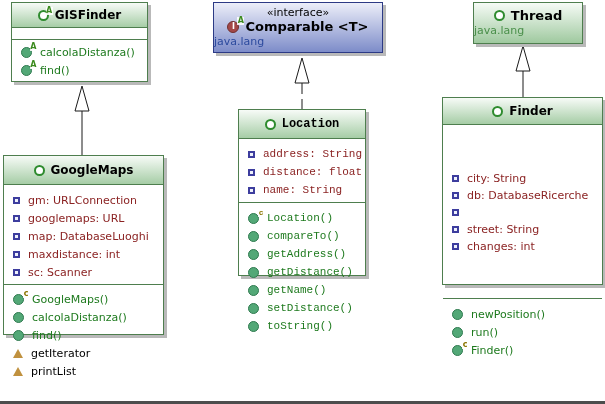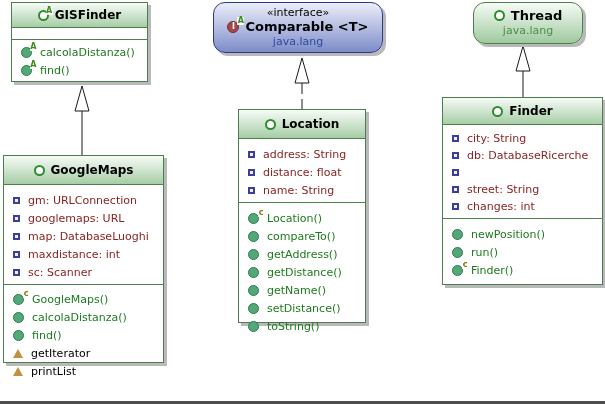--- a/index.html
+++ b/index.html
@@ -35,21 +35,21 @@
   .ic-tri{width:0;height:0;border-left:5px solid transparent;border-right:5px solid transparent;
           border-bottom:9px solid #c0913f;}
   .ic-interface{width:12px;height:12px;border-radius:50%;background:#a34848;border:1px solid #703030;
                 color:#fff;display:flex;align-items:center;justify-content:center;box-sizing:border-box;}
   .ic-interface .iletter{font-size:8px;font-weight:bold;line-height:1;}
   .badge{position:absolute;top:-5px;right:-6px;font-size:8px;font-weight:bold;line-height:1;
          background:rgba(255,255,255,.85);padding:0 0.5px;}
   .badge-a{color:#3c8b1f;}
   .badge-c{color:#8b7500;}
 
-  .hdr-only{align-items:center;justify-content:center;border-radius:12px;}
+  .hdr-only{justify-content:center;}
   .iface-box{background:linear-gradient(#eceef9,#7d8cc9);border:1px solid #2c3a85;}
   .green-box{background:linear-gradient(#f6fbf6,#9fc99f);}
   .hdr-line1{display:flex;align-items:center;justify-content:center;gap:6px;}
   .stereotype{font-size:11px;color:#000;text-align:center;line-height:1.2;}
   .iface-title{font-size:13px;font-weight:bold;color:#000;line-height:1.25;}
   .pkg-blue{font-size:11px;color:#2c4a9e;line-height:1.3;}
   .pkg-green{font-size:11px;color:#4a8f4a;line-height:1.3;}
   .cls-title{font-size:12px;font-weight:bold;color:#000;line-height:1.25;}
 
   #bottom-edge{position:absolute;left:0;top:401px;width:605px;height:3px;background:#4d4d4d;z-index:2;}
@@ -111,21 +111,21 @@
   </div>
 
   <div class="uml-box green-box hdr-only" style="left:473px;top:2px;width:110px;height:42px;justify-content:center;">
     <div class="hdr-line1">
       <span class="ic ic-ring"></span>
       <span class="cls-title" style="font-size:13px;">Thread</span>
     </div>
     <div class="pkg-green">java.lang</div>
   </div>
 
-  <div class="uml-box" style="left:3px;top:155px;width:161px;height:208px;">
+  <div class="uml-box" style="left:3px;top:155px;width:161px;height:180px;">
     <div class="uml-header" style="height:28px;">
       <span class="ic ic-ring"></span>
       <span class="cls-title">GoogleMaps</span>
     </div>
     <div class="comp" style="padding-top:6px;">
       <div class="row">
         <span class="ic ic-field"></span>
         <span class="lbl t-field">gm: URLConnection</span>
       </div>
       <div class="row">
@@ -164,21 +164,21 @@
         <span class="ic ic-tri"></span>
         <span class="lbl t-plain">getIterator</span>
       </div>
       <div class="row">
         <span class="ic ic-tri"></span>
         <span class="lbl t-plain">printList</span>
       </div>
     </div>
   </div>
 
-  <div class="uml-box" style="left:238px;top:109px;width:128px;height:214px;">
+  <div class="uml-box" style="left:238px;top:109px;width:128px;height:167px;font-family:Liberation Mono, monospace;">
     <div class="uml-header" style="height:28px;">
       <span class="ic ic-ring"></span>
       <span class="cls-title">Location</span>
     </div>
     <div class="comp" style="padding-top:6px;">
       <div class="row">
         <span class="ic ic-field"></span>
         <span class="lbl t-field">address: String</span>
       </div>
       <div class="row">
@@ -217,21 +217,21 @@
         <span class="ic ic-circle"></span>
         <span class="lbl t-method">setDistance()</span>
       </div>
       <div class="row">
         <span class="ic ic-circle"></span>
         <span class="lbl t-method">toString()</span>
       </div>
     </div>
   </div>
 
-  <div class="uml-box" style="left:442px;top:97px;width:161px;height:188px;">
+  <div class="uml-box" style="left:442px;top:97px;width:161px;height:188px;gap:40px;">
     <div class="uml-header" style="height:26px;">
       <span class="ic ic-ring"></span>
       <span class="cls-title">Finder</span>
     </div>
     <div class="comp">
       <div class="row h17">
         <span class="ic ic-field"></span>
         <span class="lbl t-field">city: String</span>
       </div>
       <div class="row h17">

